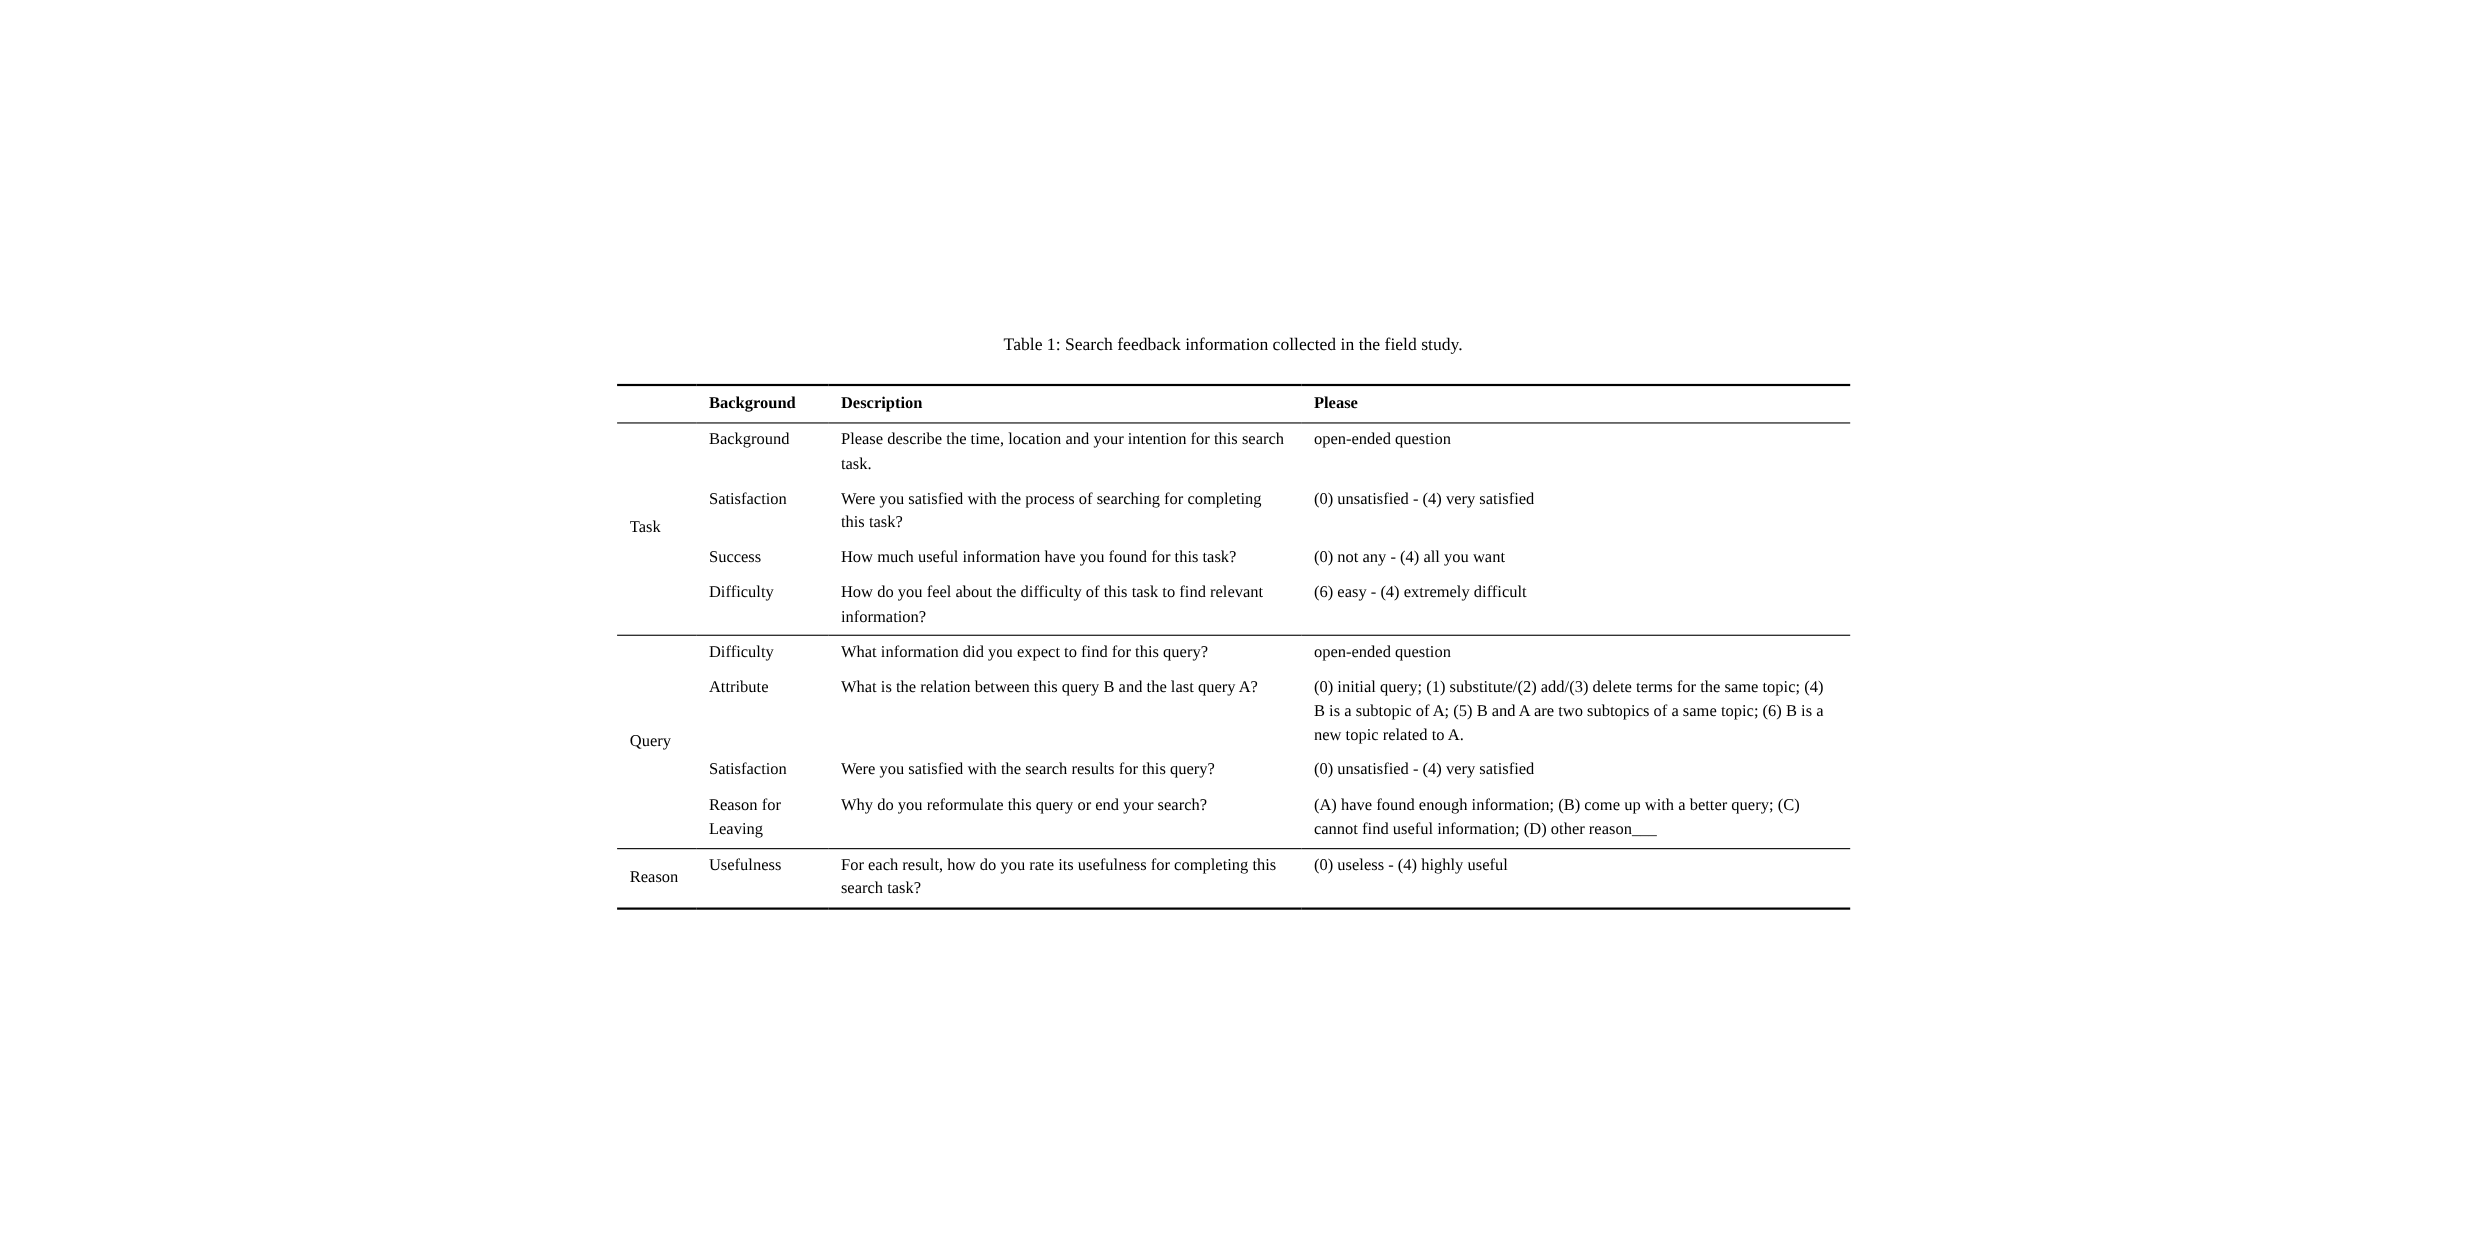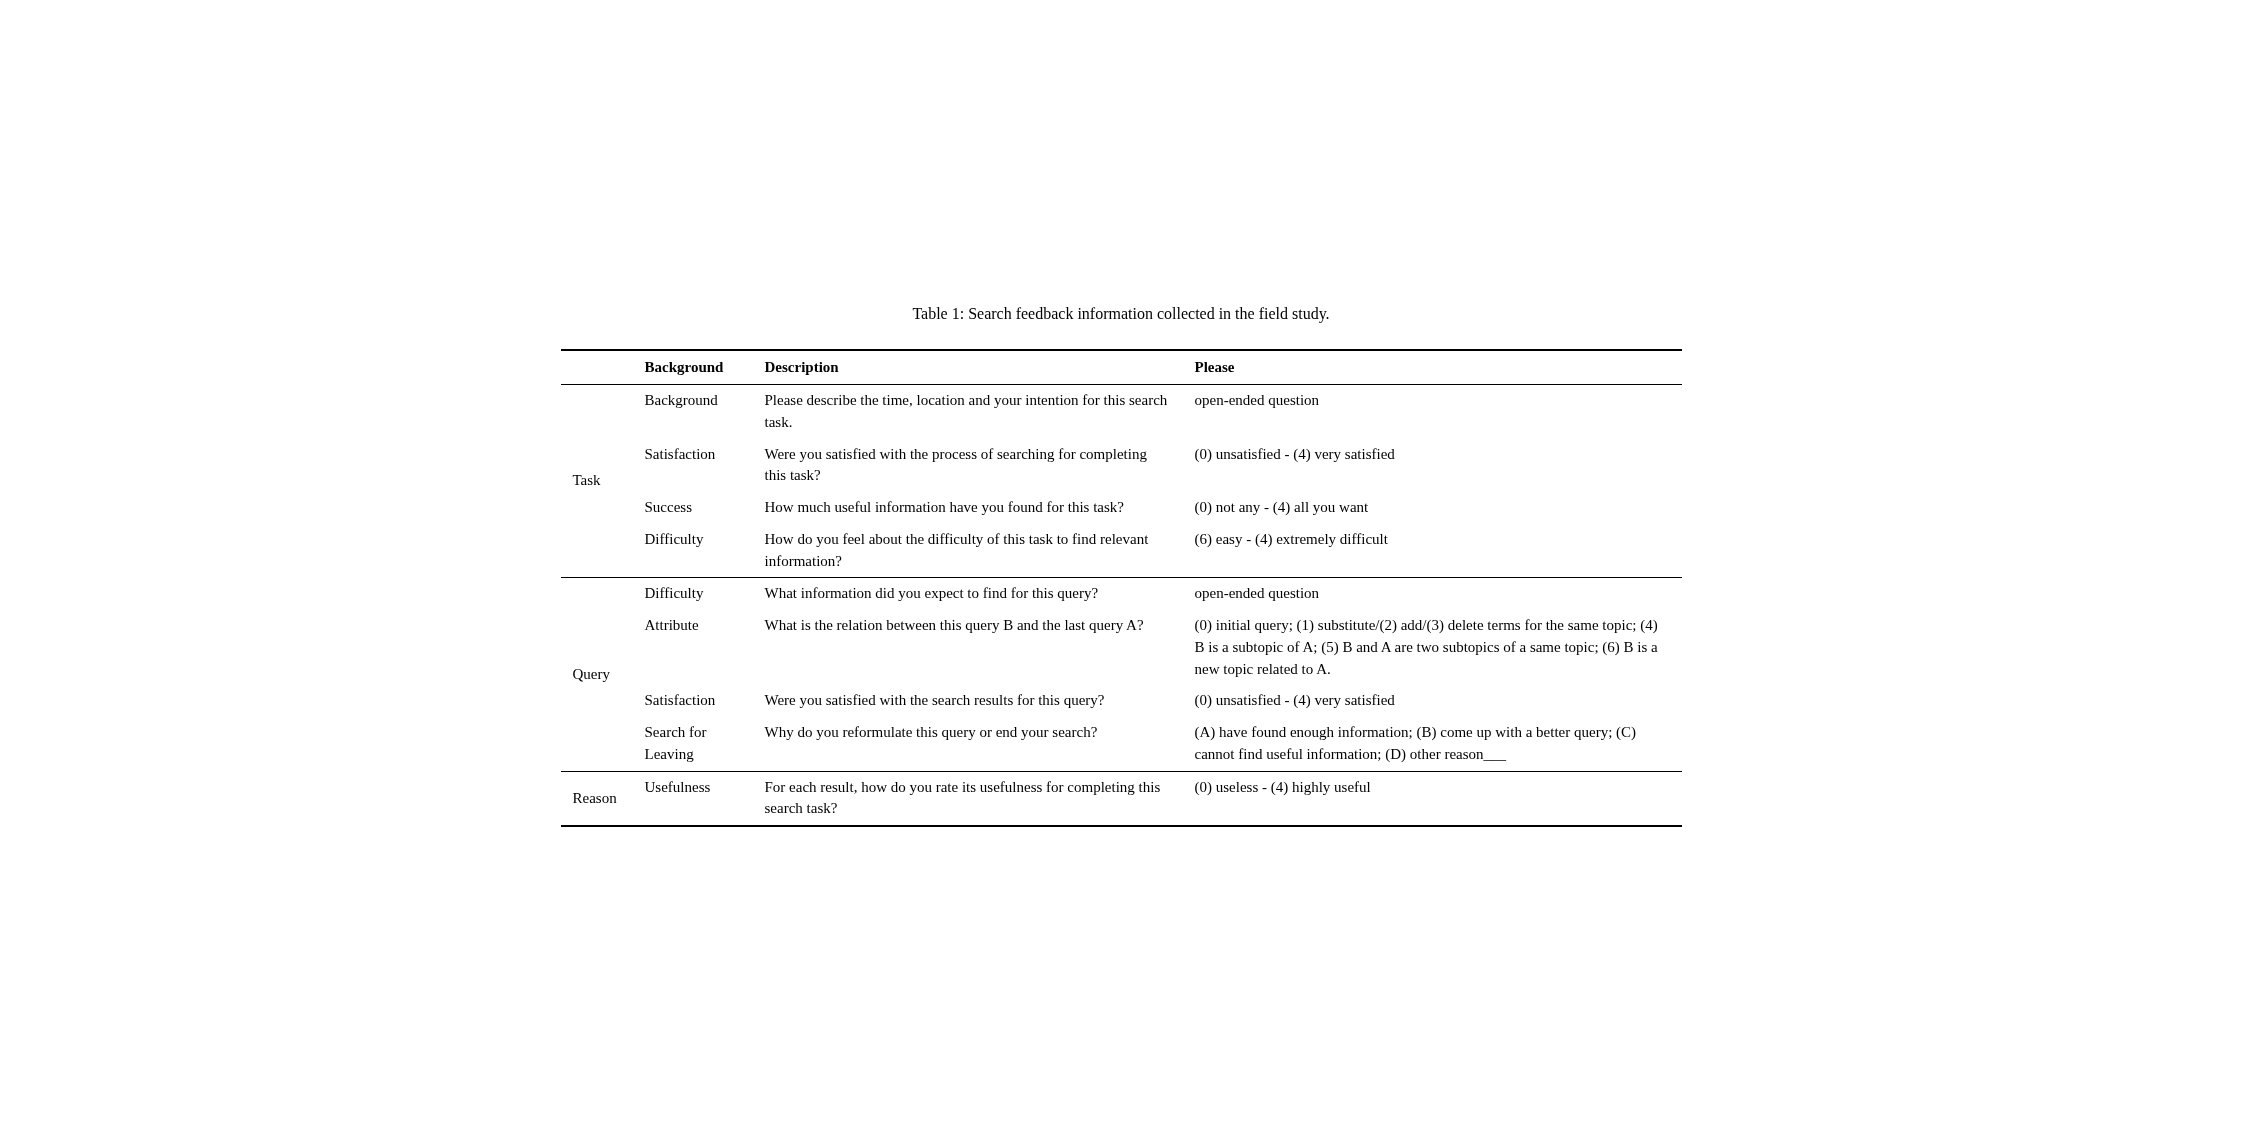--- a/index.html
+++ b/index.html
@@ -140,21 +140,21 @@
           <td class="col-attribute">Attribute</td>
           <td class="col-description">What is the relation between this query B and the last query A?</td>
           <td class="col-value">(0) initial query; (1) substitute/(2) add/(3) delete terms for the same topic; (4) B is a subtopic of A; (5) B and A are two subtopics of a same topic; (6) B is a new topic related to A.</td>
         </tr>
         <tr>
           <td class="col-attribute">Satisfaction</td>
           <td class="col-description">Were you satisfied with the search results for this query?</td>
           <td class="col-value">(0) unsatisfied - (4) very satisfied</td>
         </tr>
         <tr>
-          <td class="col-attribute">Search for Leaving</td>
+          <td class="col-attribute">Reason for Leaving</td>
           <td class="col-description">Why do you reformulate this query or end your search?</td>
           <td class="col-value">(A) have found enough information; (B) come up with a better query; (C) cannot find useful information; (D) other reason___</td>
         </tr>
         <tr class="section-divider last-row">
           <td rowspan="1" class="col-category section-label section-divider">Reason</td>
           <td class="col-attribute">Usefulness</td>
           <td class="col-description">For each result, how do you rate its usefulness for completing this search task?</td>
           <td class="col-value">(0) useless - (4) highly useful</td>
         </tr>
       </tbody>

